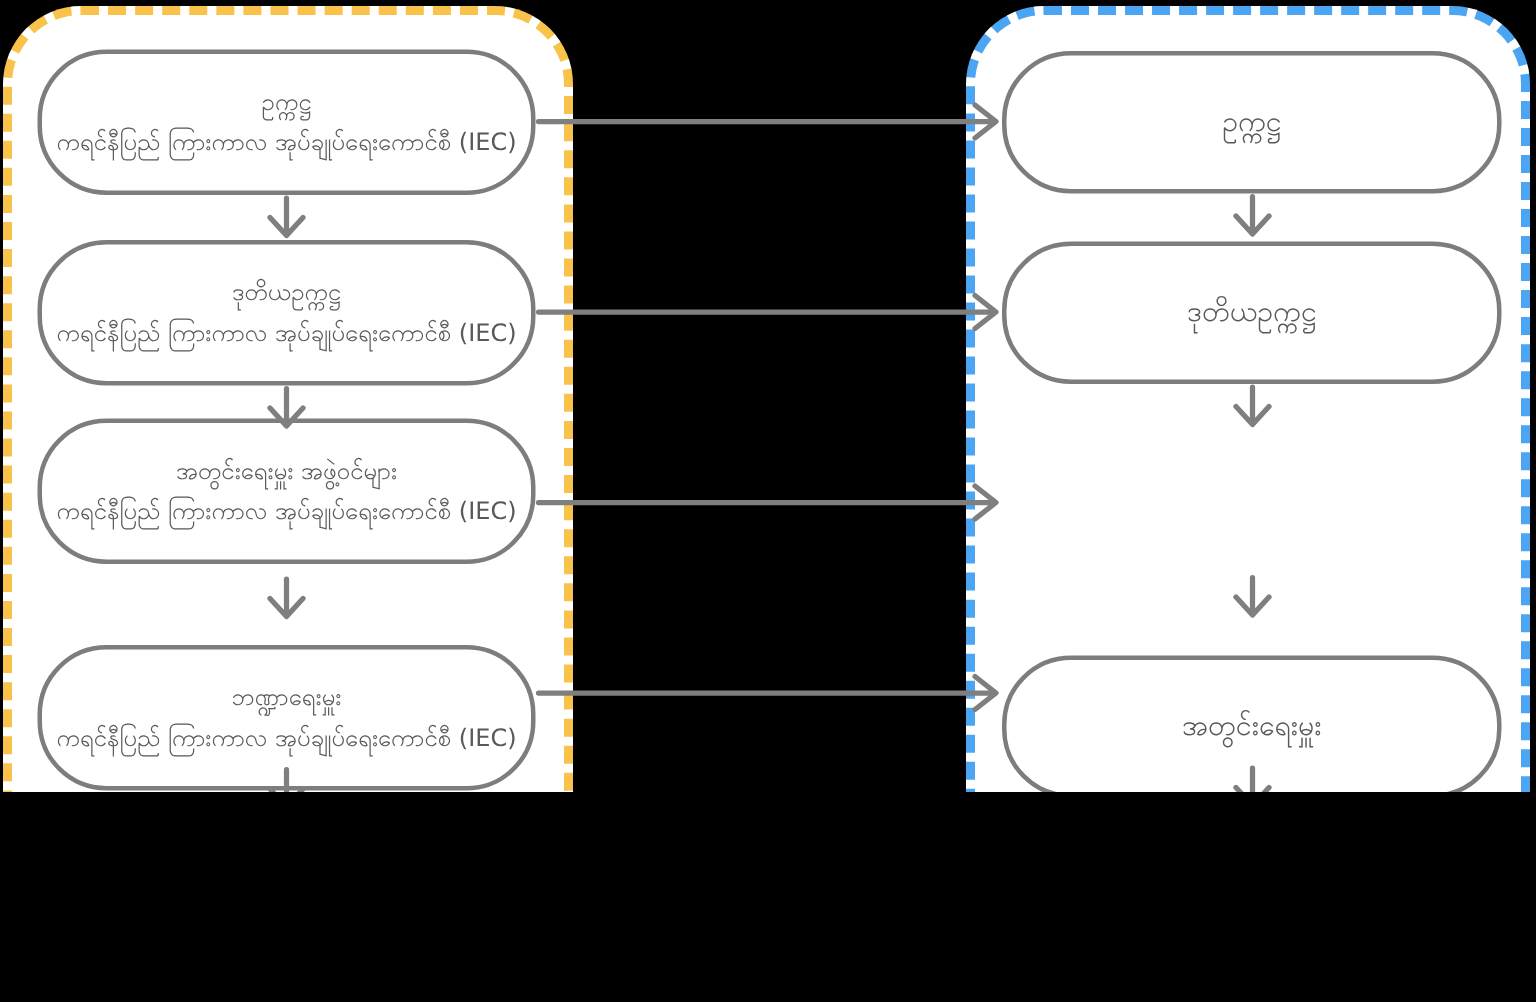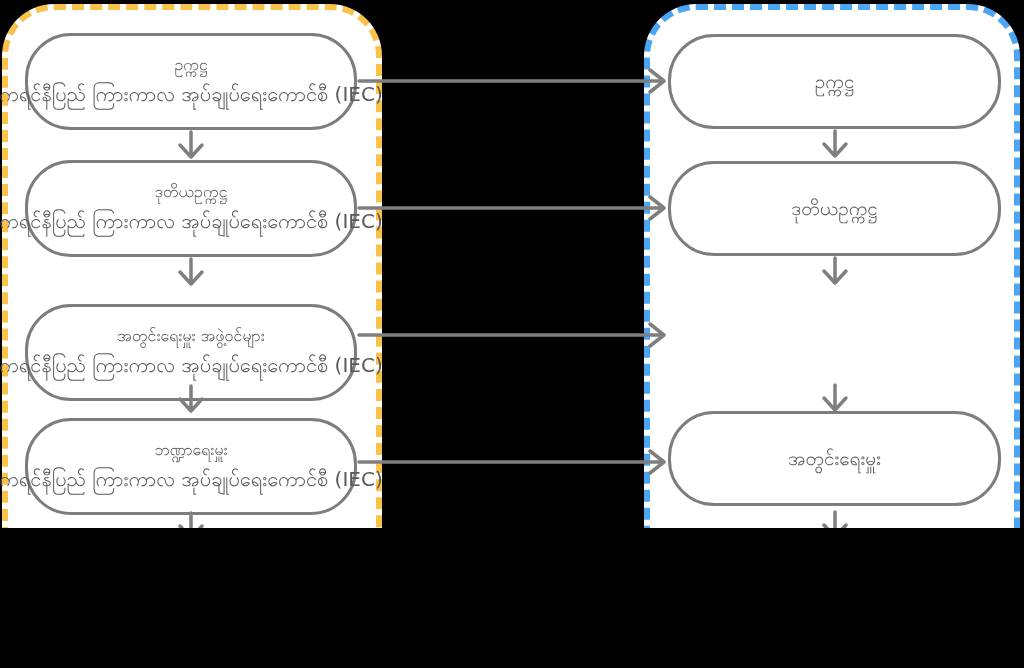--- a/index.html
+++ b/index.html
@@ -12,24 +12,24 @@
   .panel-left{left:2px;top:4px;width:380px;height:658px;border:6px dashed var(--left-accent,#F9C24B);}
   .panel-right{left:644px;top:4px;width:376px;height:660px;border:6px dashed var(--right-accent,#4BA5F2);}
   .node{
     position:absolute;box-sizing:border-box;background:#fff;
     border:3px solid var(--node-border,#7d7d7d);border-radius:46px;
     display:flex;flex-direction:column;align-items:center;justify-content:center;
     text-align:center;color:var(--text,#595959);padding:4px 14px;
   }
   .left-col{left:25px;width:332px;height:97px;}
   .right-col{left:668px;width:333px;height:95px;}
-  .lr1{top:33px}.lr2{top:160px}.lr3{top:304px}.lr4{top:418px}.lr5{top:568px}
-  .rr1{top:34px}.rr2{top:161px}.rr3{top:288px}.rr4{top:411px}.rr5{top:542px}
+  .lr1{top:33px}.lr2{top:160px}.lr3{top:279px}.lr4{top:430px}.lr5{top:568px}
+  .rr1{top:34px}.rr2{top:161px}.rr3{top:288px}.rr4{top:437px}.rr5{top:542px}
   .node .title{font-size:16px;line-height:1.65;white-space:nowrap;}
-  .node .subtitle{font-size:20px;line-height:1.65;white-space:nowrap;}
+  .node .subtitle{font-size:16px;line-height:1.65;white-space:nowrap;}
   .right-col .title{font-size:19px;}
   .arrow-layer{position:absolute;left:0;top:0;width:1024px;height:668px;pointer-events:none;}
   .arrow-layer path{stroke:var(--arrow,#7f7f7f);stroke-width:3.5;fill:none;stroke-linecap:round;stroke-linejoin:round;}
 </style>
 </head>
 <body>
 
 <div class="canvas">
 
   <div class="panel panel-left"></div>

